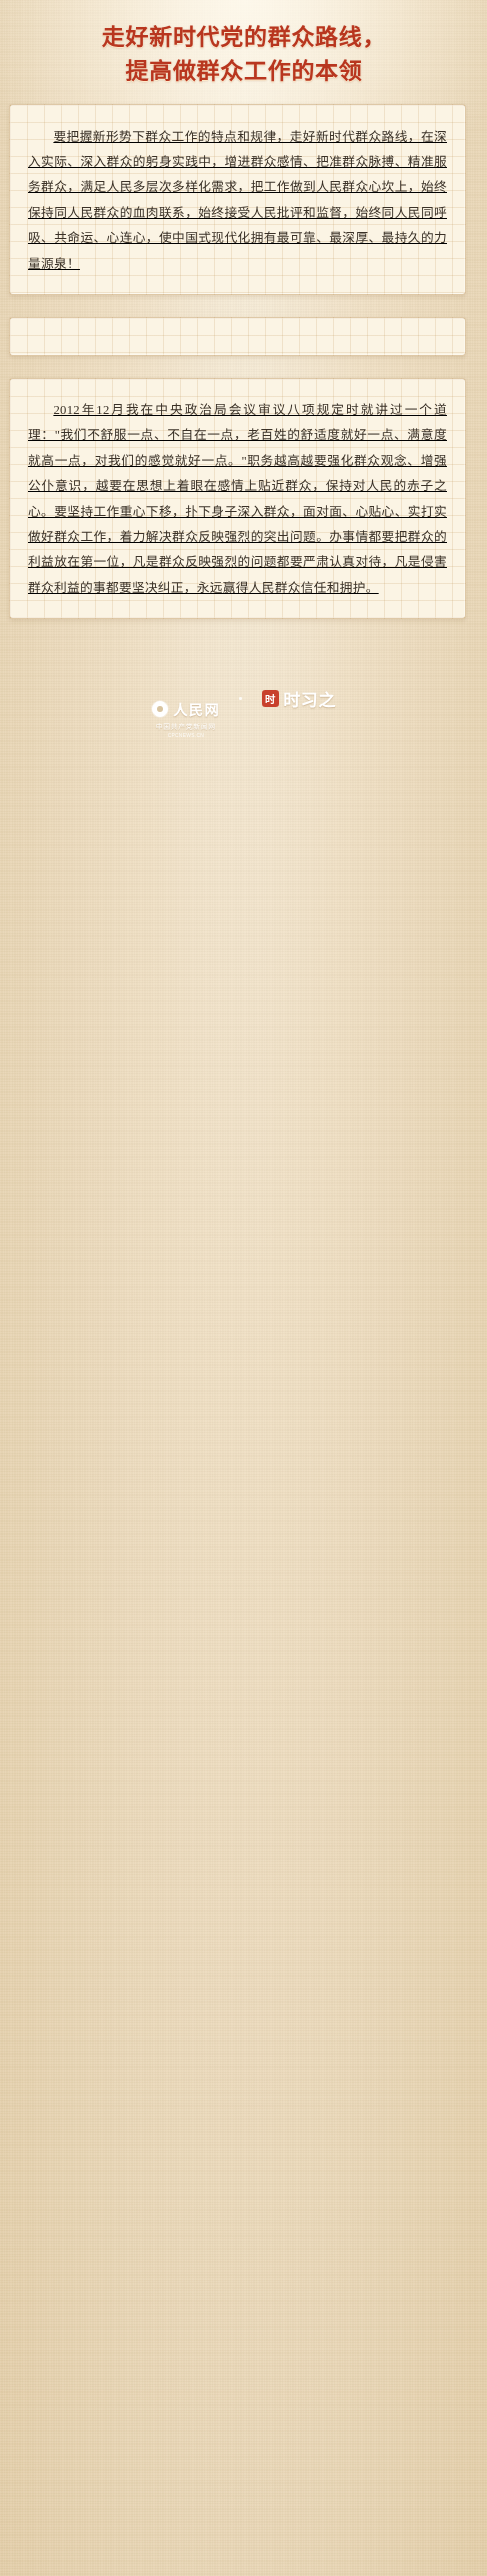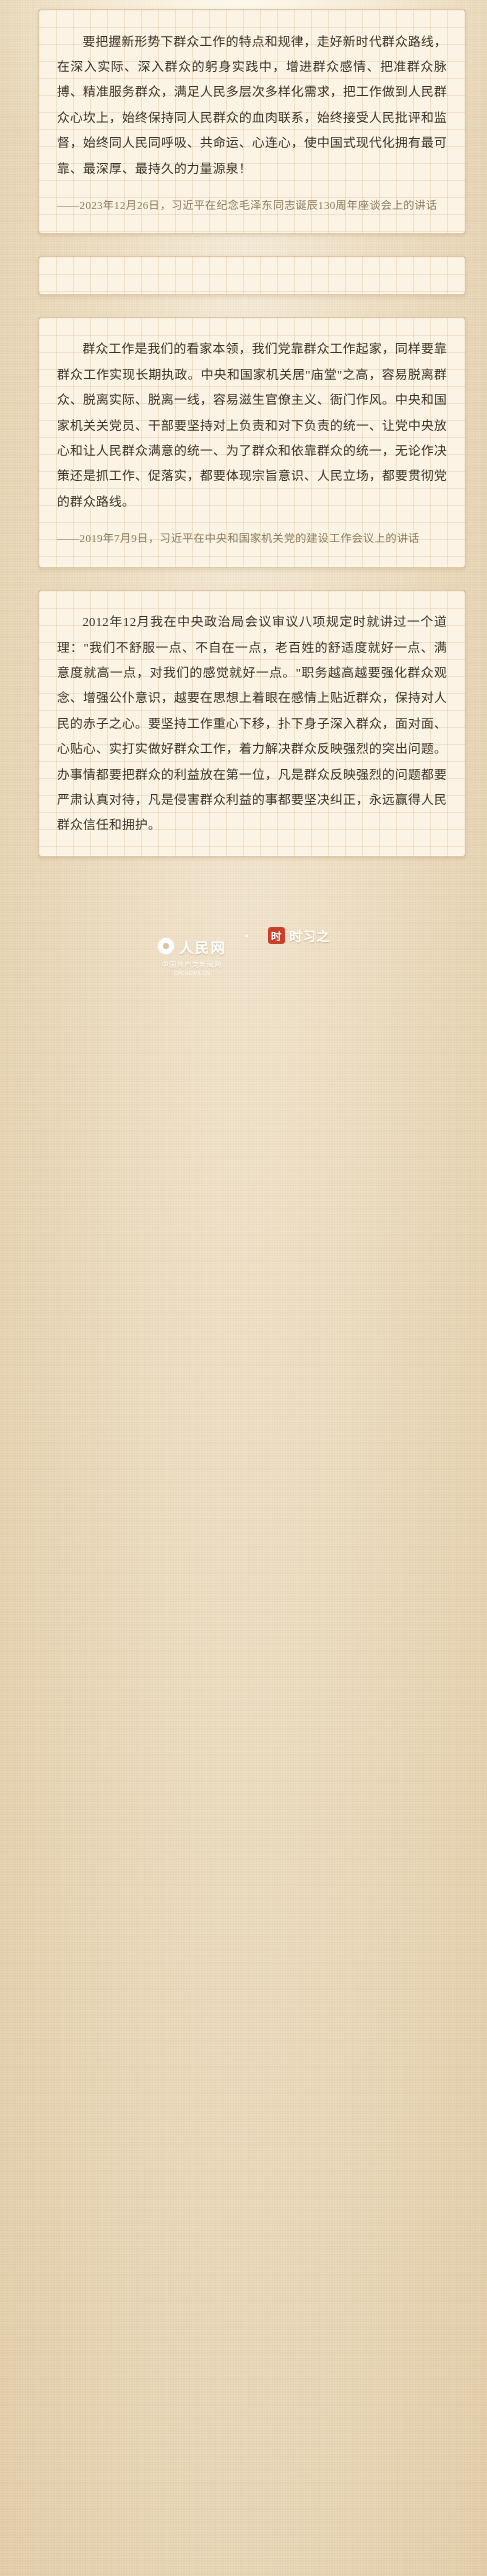--- a/index.html
+++ b/index.html
@@ -61,21 +61,22 @@
       0 1.3px 2px rgba(120,50,20,0.30);
   }
   .title-line.second {
     margin-top: 1.3px;
   }
 
   
   .cards {
     position: relative;
     z-index: 2;
-    padding: 9px 22px 0 38px;
+    padding: 9px 22px 0 9px;
+    text-decoration: underline;
   }
   .card {
     position: relative;
     margin: 0 0 22px 0;
     padding: 19.5px 18px 17px 18px;
     border-radius: 3.9px;
     background-color: #fbf4e4;
     background-image:
       linear-gradient(to right, rgba(198,160,104,0.22) 0.7px, transparent 0.7px),
       linear-gradient(to bottom, rgba(198,160,104,0.22) 0.7px, transparent 0.7px);
@@ -186,47 +187,46 @@
     color: #fff;
     font-family: "Liberation Serif", "DejaVu Serif", serif;
     font-size: 10.4px;
     font-weight: bold;
     display: flex;
     align-items: center;
     justify-content: center;
   }
   .brand2-name {
     font-family: Liberation Mono, monospace;
-    font-size: 13px;
+    font-size: 17px;
     font-weight: bold;
     color: #ffffff;
     letter-spacing: 0.7px;
     text-shadow: 0 0.7px 1.3px rgba(150,110,60,0.35);
   }
 </style>
 </head>
 <body>
 
 <div class="page">
 
+  <div class="header">
+    <div class="title-line">走好新时代党的群众路线，</div>
+    <div class="title-line second">提高做群众工作的本领</div>
+  </div>
 
   <div class="cards">
 
     <div class="card">
       <div class="card-body">要把握新形势下群众工作的特点和规律，走好新时代群众路线，在深入实际、深入群众的躬身实践中，增进群众感情、把准群众脉搏、精准服务群众，满足人民多层次多样化需求，把工作做到人民群众心坎上，始终保持同人民群众的血肉联系，始终接受人民批评和监督，始终同人民同呼吸、共命运、心连心，使中国式现代化拥有最可靠、最深厚、最持久的力量源泉！</div>
-      <div class="card-source">——2023年12月26日，习近平在纪念毛泽东同志诞辰130周年座谈会上的讲话</div>
     </div>
 
     <div class="card">
     </div>
 
-    <div class="card">
-      <div class="card-body">群众工作是我们的看家本领，我们党靠群众工作起家，同样要靠群众工作实现长期执政。中央和国家机关居"庙堂"之高，容易脱离群众、脱离实际、脱离一线，容易滋生官僚主义、衙门作风。中央和国家机关关党员、干部要坚持对上负责和对下负责的统一、让党中央放心和让人民群众满意的统一、为了群众和依靠群众的统一，无论作决策还是抓工作、促落实，都要体现宗旨意识、人民立场，都要贯彻党的群众路线。</div>
-      <div class="card-source">——2019年7月9日，习近平在中央和国家机关党的建设工作会议上的讲话</div>
-    </div>
 
     <div class="card">
       <div class="card-body">2012年12月我在中央政治局会议审议八项规定时就讲过一个道理："我们不舒服一点、不自在一点，老百姓的舒适度就好一点、满意度就高一点，对我们的感觉就好一点。"职务越高越要强化群众观念、增强公仆意识，越要在思想上着眼在感情上贴近群众，保持对人民的赤子之心。要坚持工作重心下移，扑下身子深入群众，面对面、心贴心、实打实做好群众工作，着力解决群众反映强烈的突出问题。办事情都要把群众的利益放在第一位，凡是群众反映强烈的问题都要严肃认真对待，凡是侵害群众利益的事都要坚决纠正，永远赢得人民群众信任和拥护。</div>
     </div>
 
   </div>
 
   <div class="footer">
     <div class="brand">
       <div class="brand-main">

